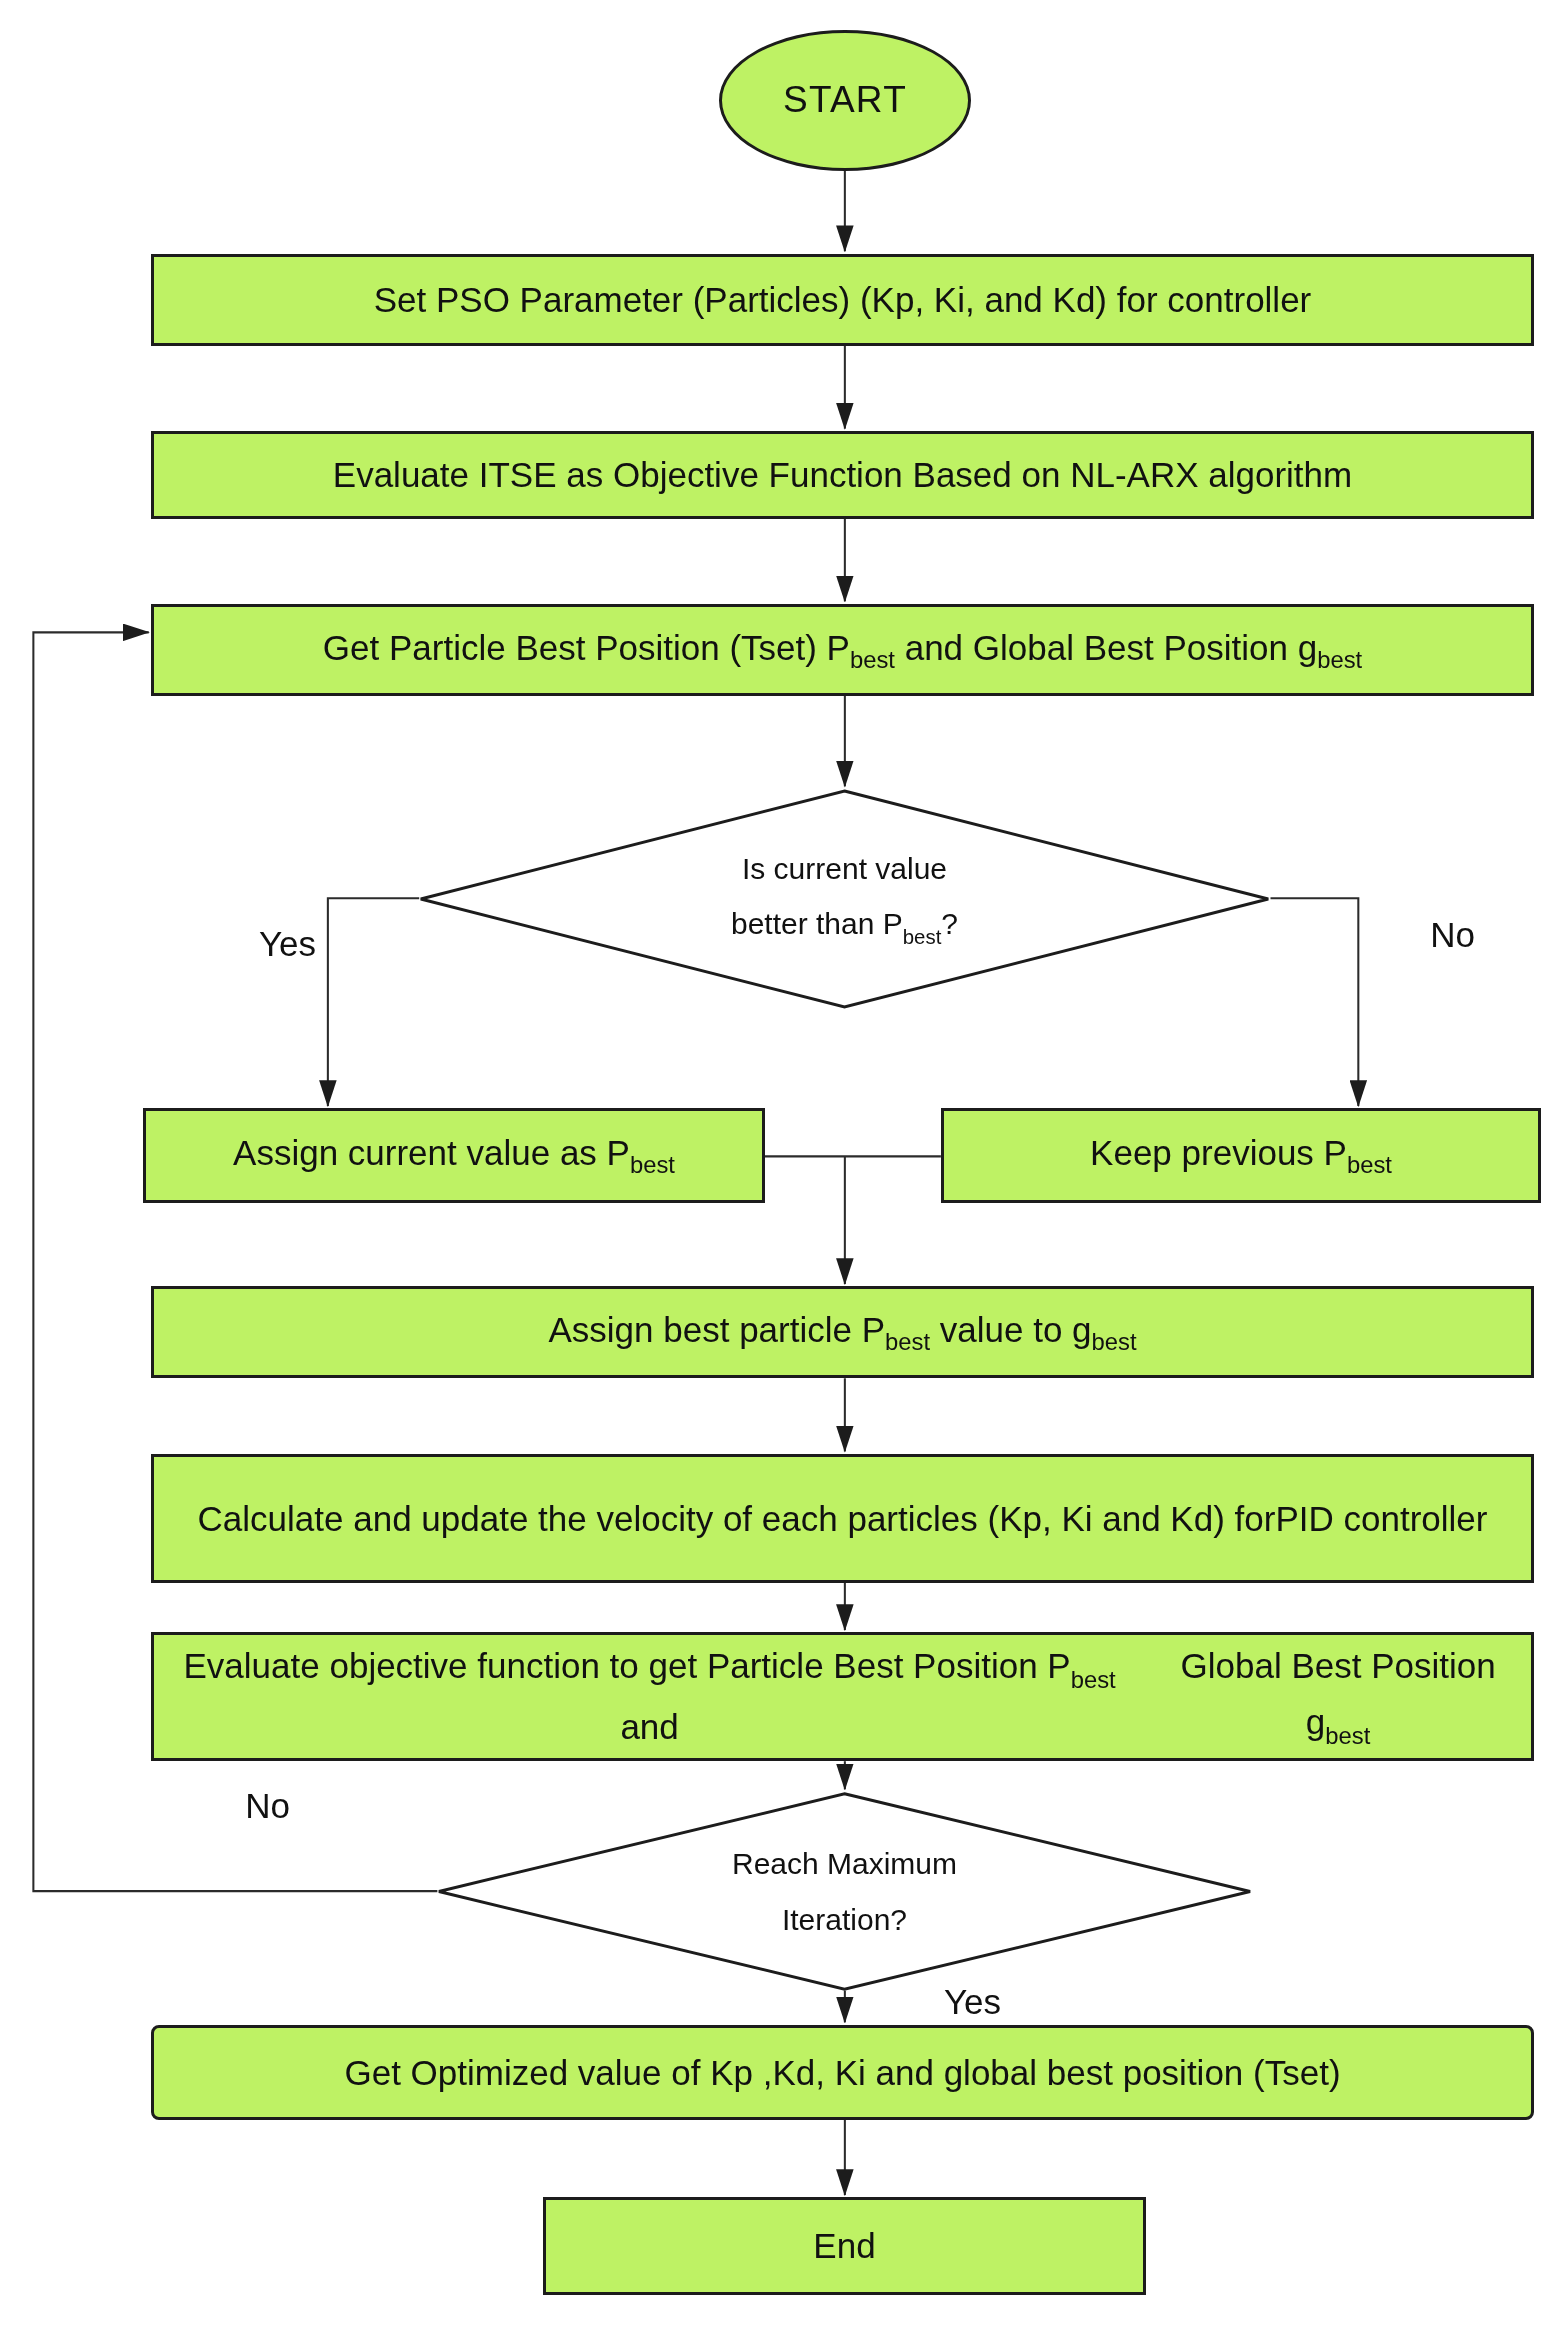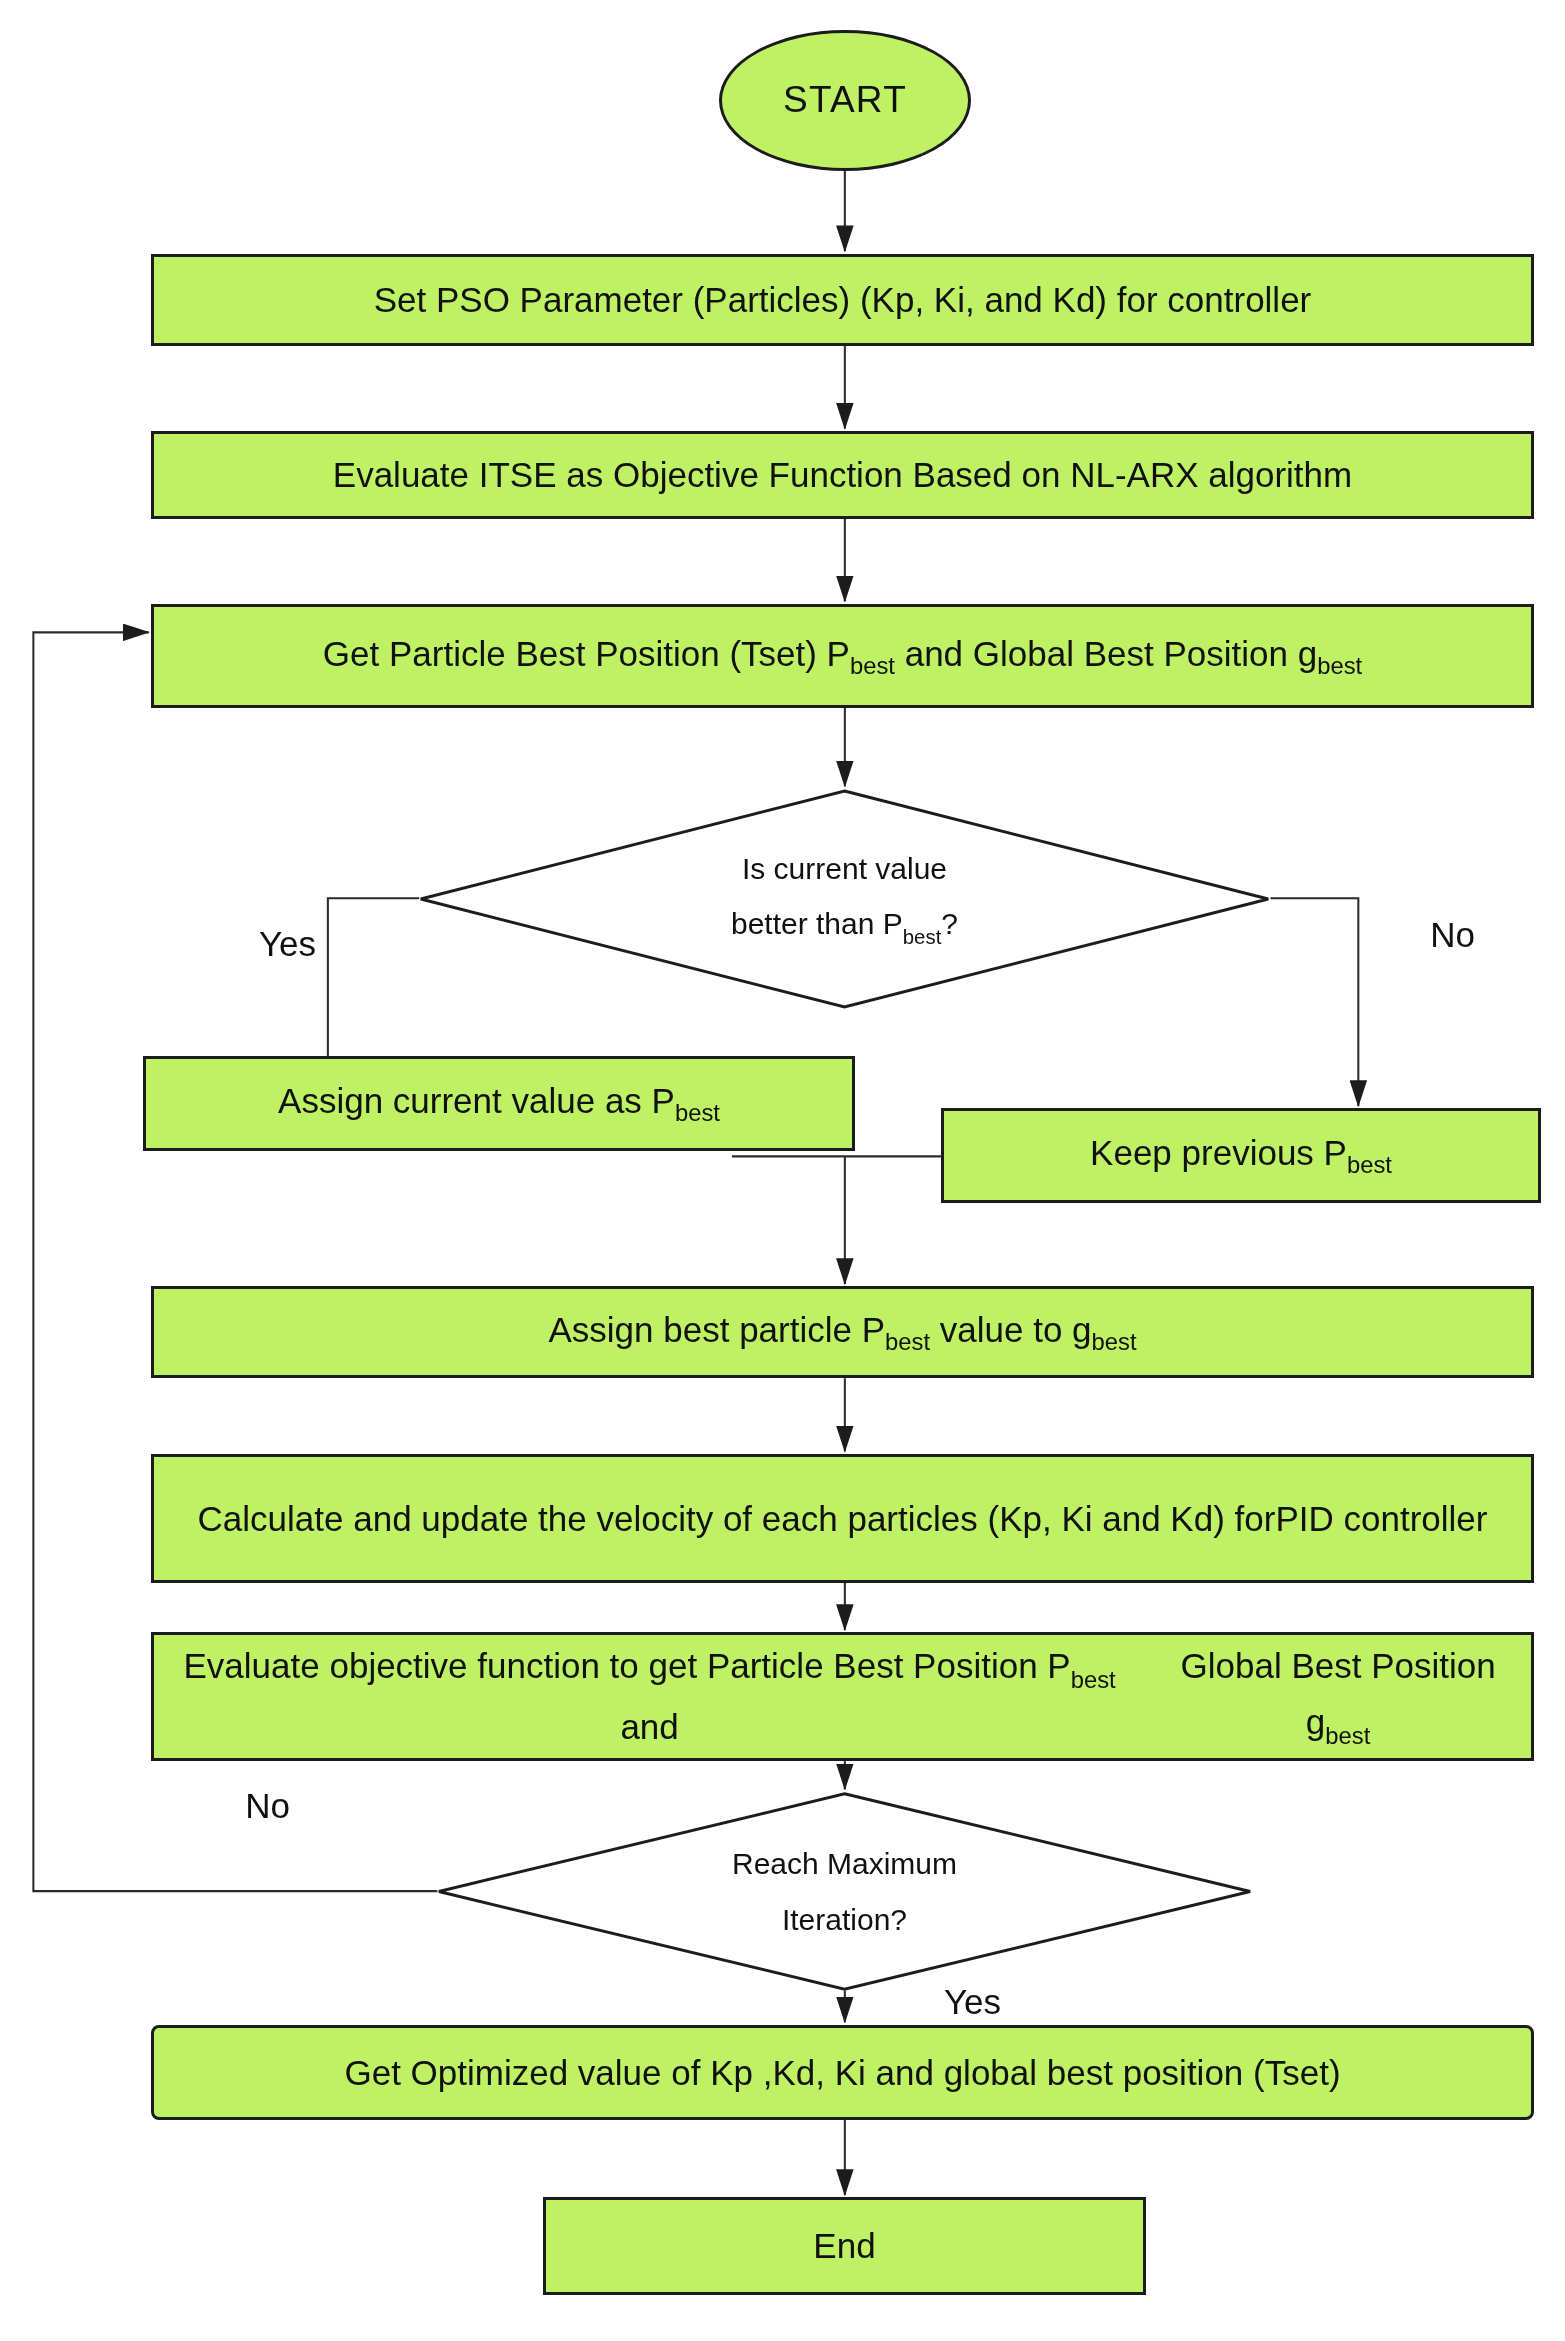--- a/index.html
+++ b/index.html
@@ -76,40 +76,40 @@
   </div>
 
   <div class="node" style="left:151px; top:254px; width:1383px; height:92px;">
     <span>Set PSO Parameter (Particles) (Kp, Ki, and Kd) for controller</span>
   </div>
 
   <div class="node" style="left:151px; top:431px; width:1383px; height:88px;">
     <span>Evaluate ITSE as Objective Function Based on NL-ARX algorithm</span>
   </div>
 
-  <div class="node" style="left:151px; top:604px; width:1383px; height:104px;">
+  <div class="node" style="left:151px; top:604px; width:1383px; height:92px;">
     <span>
       <span>Get Particle Best Position (Tset) P</span><span class="sb">best</span><span> and Global Best Position g</span><span class="sb">best</span>
     </span>
   </div>
 
   <div class="diamond" style="left:419px; top:789px; width:851px; height:220px;">
     <svg width="851" height="220" viewBox="0 0 1454 375">
       <polygon points="727,3 1451,187.5 727,372 3,187.5" fill="#ffffff" stroke="#1c1c1c" stroke-width="5"></polygon>
     </svg>
     <div class="dlabel">
       <div>Is current value</div>
       <div><span>better than P</span><span class="sb">best</span><span>?</span></div>
     </div>
   </div>
 
   <div class="edge-label" style="left:199px; top:924px;">Yes</div>
   <div class="edge-label" style="left:1358px; top:915px;">No</div>
 
-  <div class="node" style="left:143px; top:1056px; width:712px; height:95px;text-align:center;">
+  <div class="node" style="left:143px; top:1108px; width:622px; height:95px;text-align:center;">
     <span>
       <span>Assign current value as P</span><span class="sb">best</span>
     </span>
   </div>
 
   <div class="node" style="left:941px; top:1108px; width:600px; height:95px;justify-content:center;">
     <span>
       <span>Keep previous P</span><span class="sb">best</span>
     </span>
   </div>

